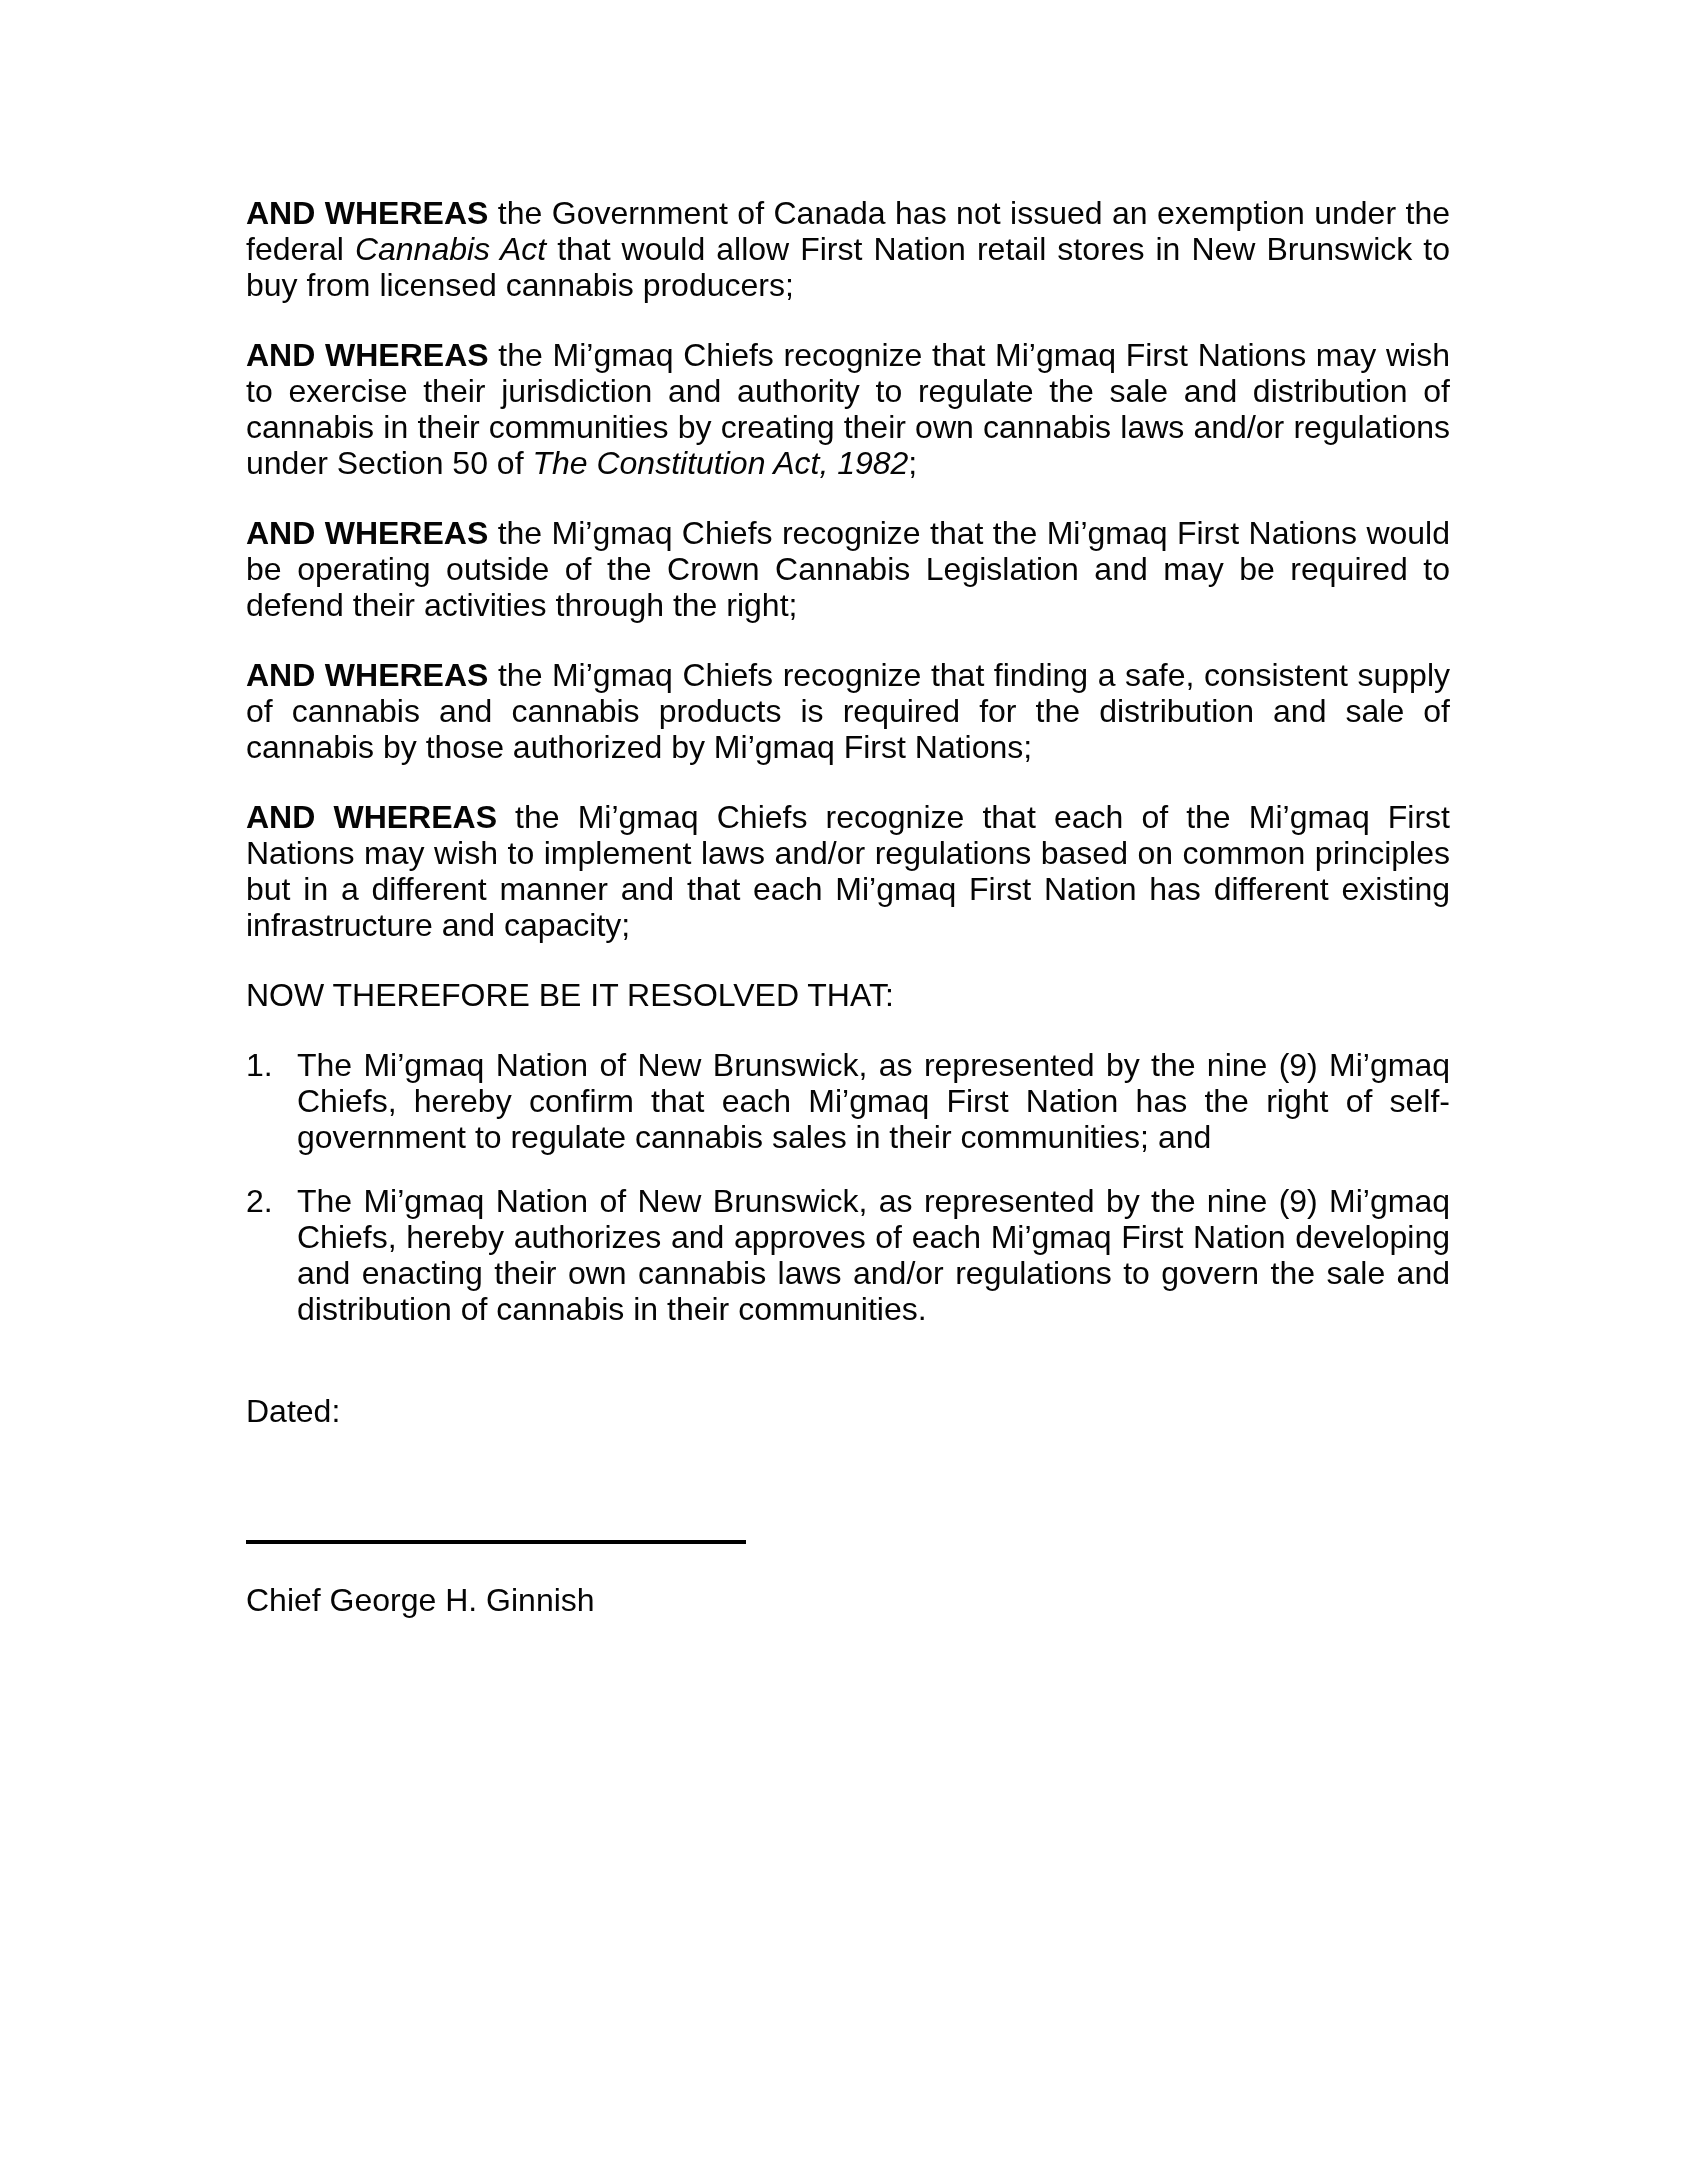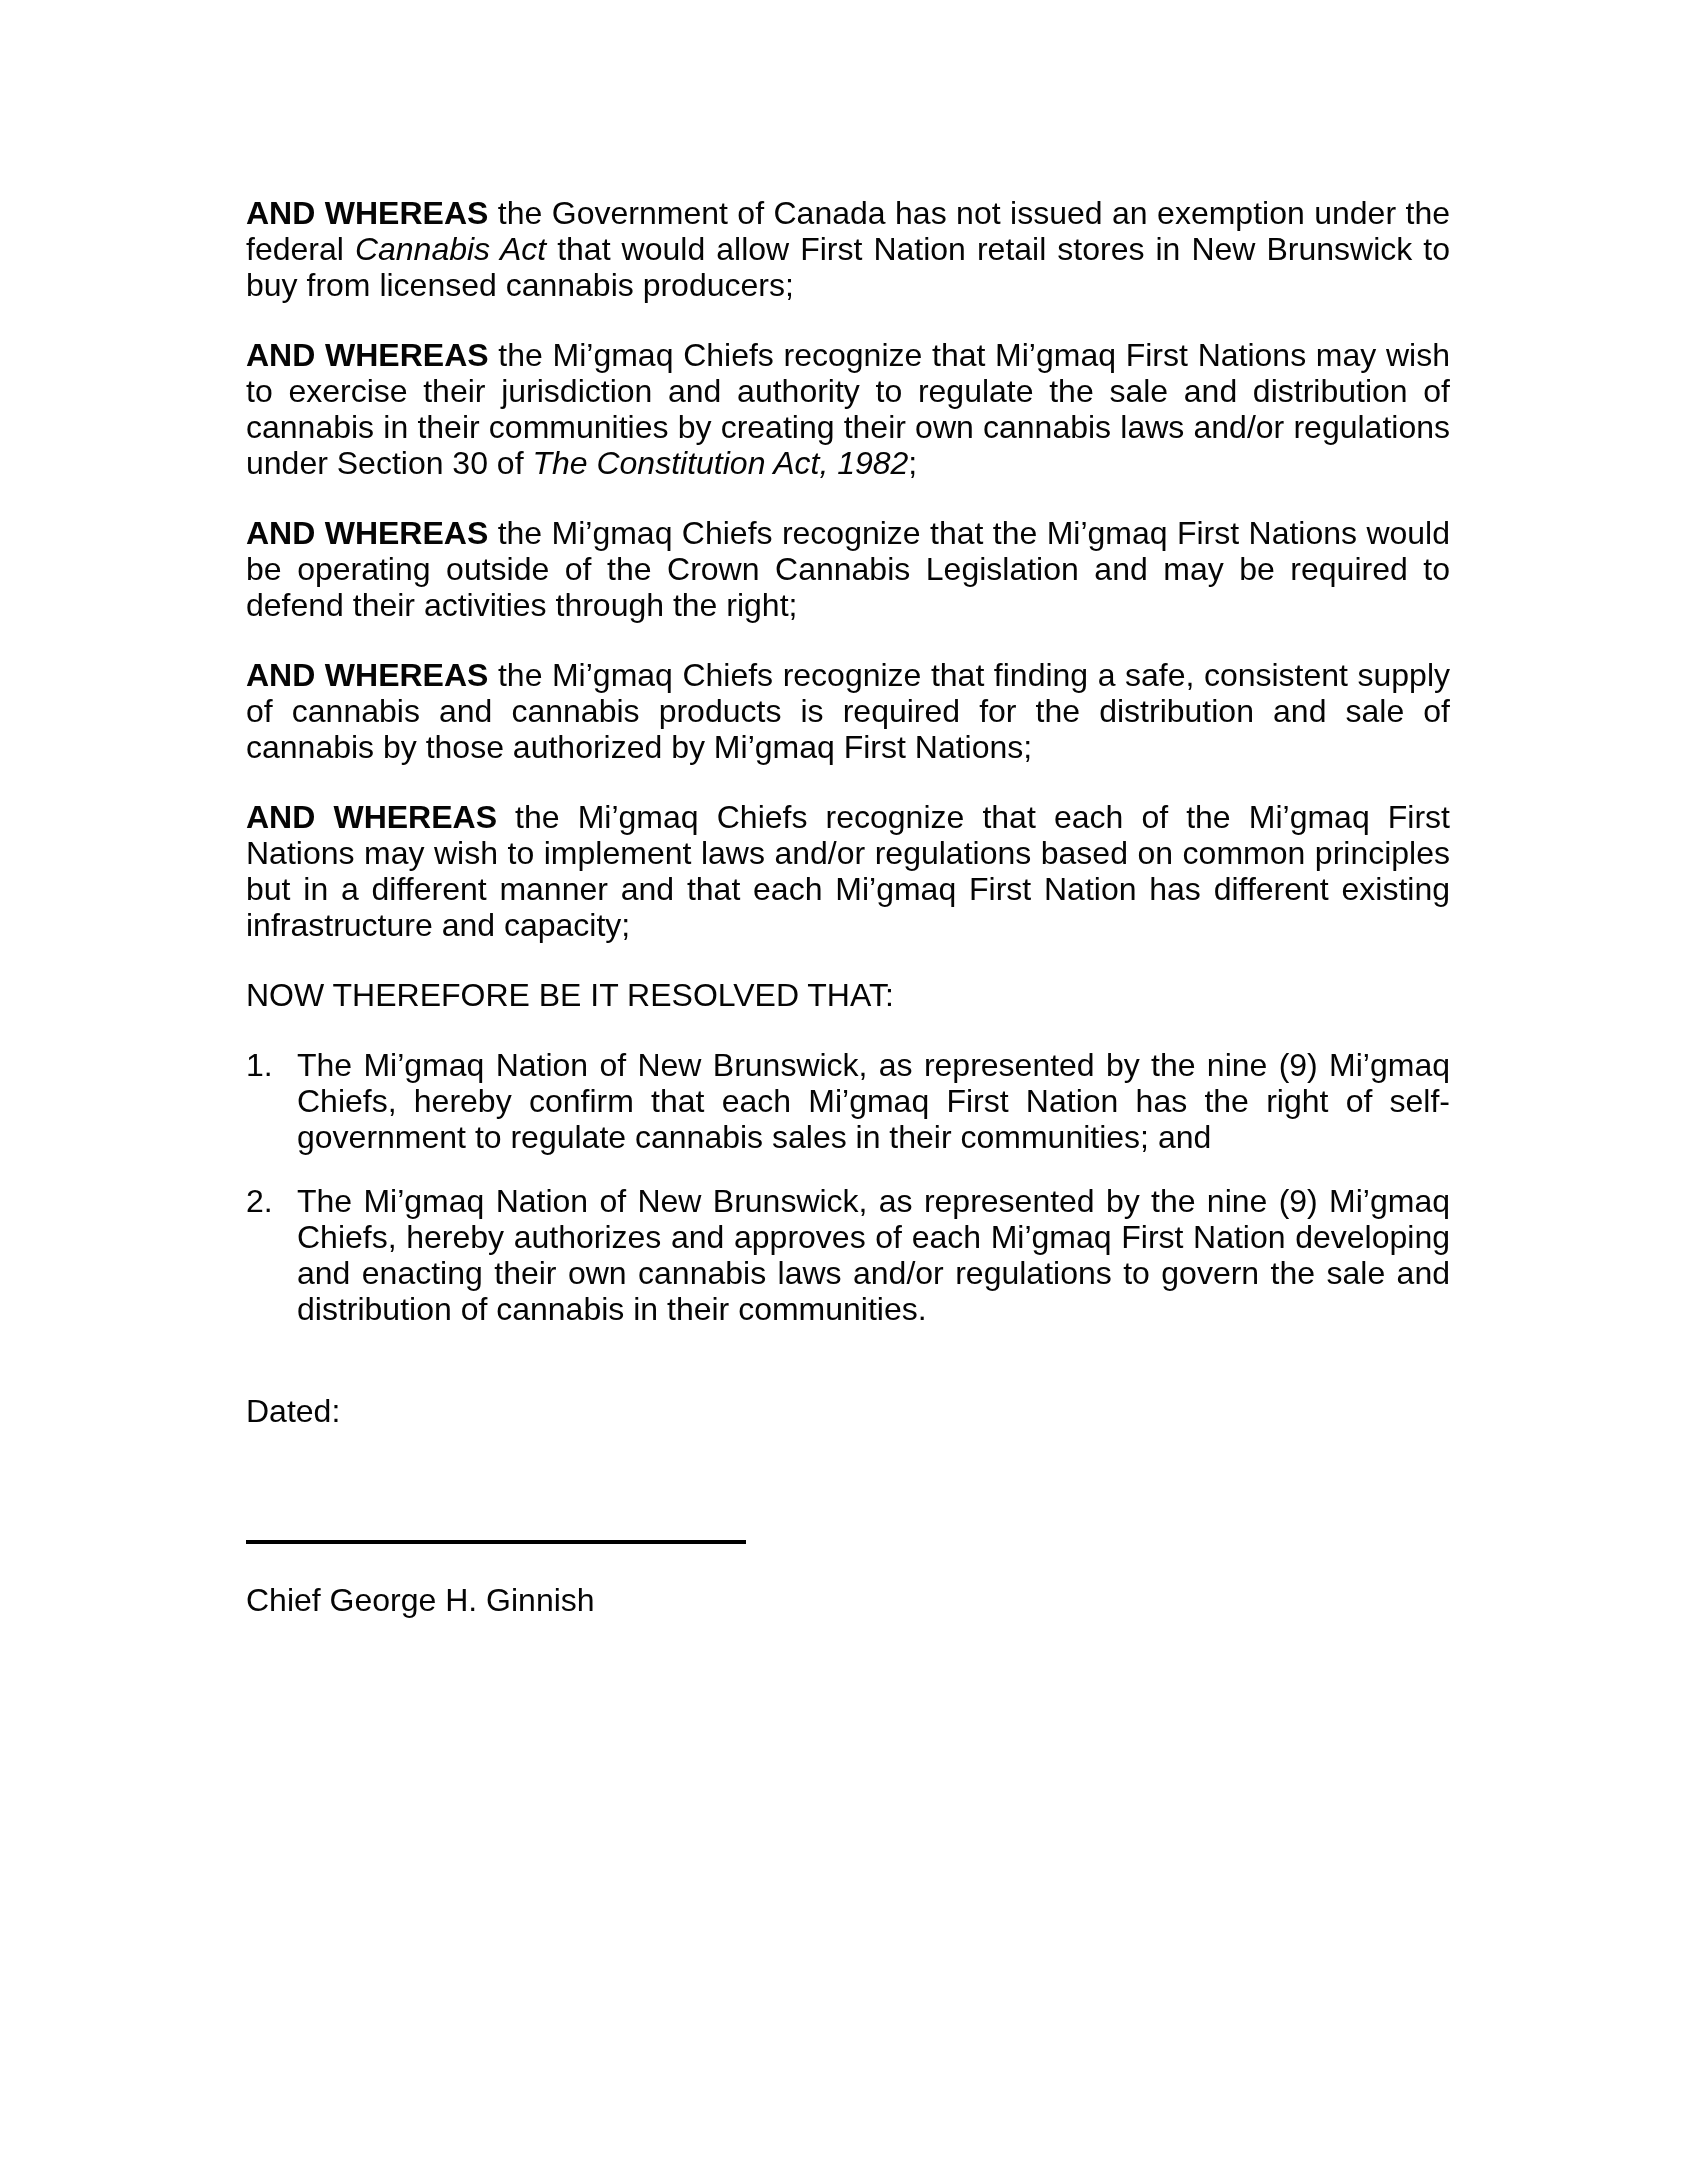--- a/index.html
+++ b/index.html
@@ -57,21 +57,21 @@
   .signatory { margin-top: 38px; }
   .docnum    { margin-top: 133px; }
 </style>
 </head>
 <body>
 
 <div class="page">
 
   <div id="whereas-container">
       <p class="para"><span class="b">AND WHEREAS</span><span> the Government of Canada has not issued an exemption under the federal </span><span class="i">Cannabis Act</span><span> that would allow First Nation retail stores in New Brunswick to buy from licensed cannabis producers;</span></p>
-      <p class="para"><span class="b">AND WHEREAS</span><span> the Mi’gmaq Chiefs recognize that Mi’gmaq First Nations may wish to exercise their jurisdiction and authority to regulate the sale and distribution of cannabis in their communities by creating their own cannabis laws and/or regulations under Section 30 of </span><span class="i">The Constitution Act, 1982</span><span>;</span></p>
+      <p class="para"><span class="b">AND WHEREAS</span><span> the Mi’gmaq Chiefs recognize that Mi’gmaq First Nations may wish to exercise their jurisdiction and authority to regulate the sale and distribution of cannabis in their communities by creating their own cannabis laws and/or regulations under Section 50 of </span><span class="i">The Constitution Act, 1982</span><span>;</span></p>
       <p class="para"><span class="b">AND WHEREAS</span><span> the Mi’gmaq Chiefs recognize that the Mi’gmaq First Nations would be operating outside of the Crown Cannabis Legislation and may be required to defend their activities through the right;</span></p>
       <p class="para"><span class="b">AND WHEREAS</span><span> the Mi’gmaq Chiefs recognize that finding a safe, consistent supply of cannabis and cannabis products is required for the distribution and sale of cannabis by those authorized by Mi’gmaq First Nations;</span></p>
       <p class="para"><span class="b">AND WHEREAS</span><span> the Mi’gmaq Chiefs recognize that each of the Mi’gmaq First Nations may wish to implement laws and/or regulations based on common principles but in a different manner and that each Mi’gmaq First Nation has different existing infrastructure and capacity;</span></p>
     </div>
 
   <div class="heading">NOW THEREFORE BE IT RESOLVED THAT:</div>
 
   <div id="resolved-list">
       <div class="list-item">
         <span class="num">1.</span>

